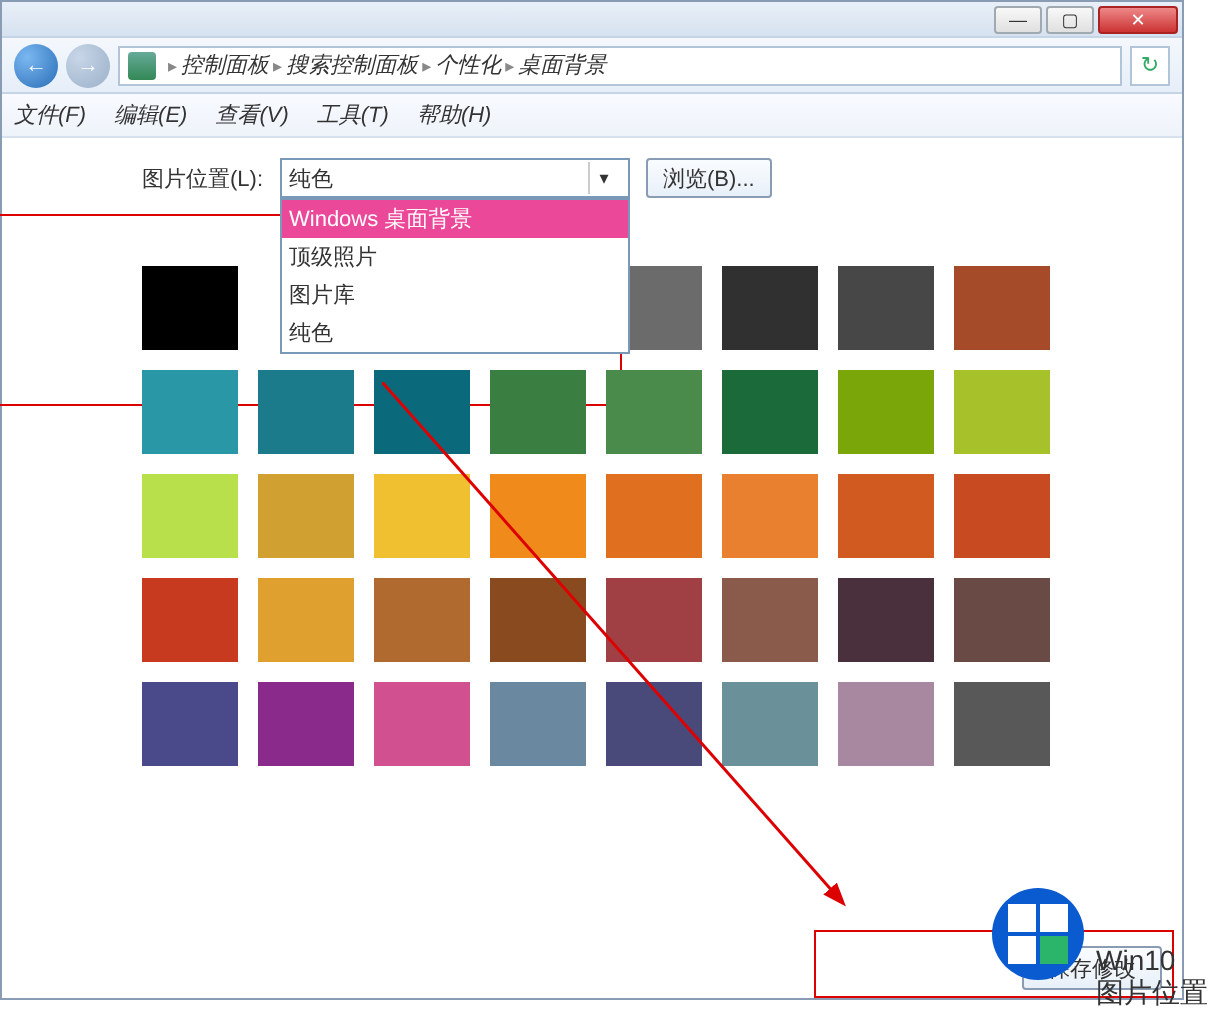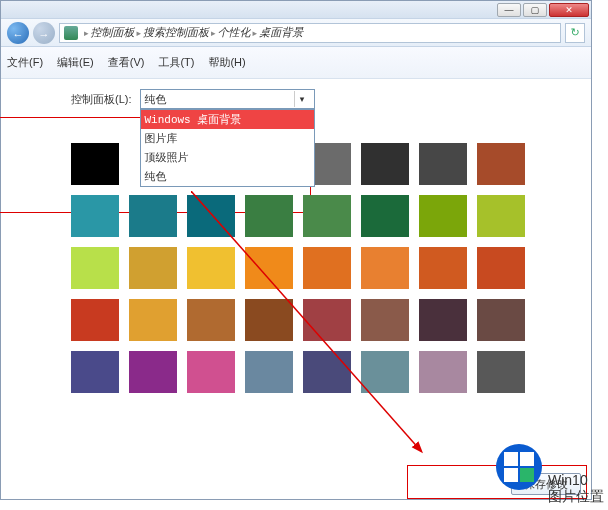--- a/index.html
+++ b/index.html
@@ -12,32 +12,32 @@
   .nav-btn { width: 22px; height: 22px; border-radius: 50%; background: radial-gradient(circle at 30% 30%, #7ab8f0, #2a6db8); display: flex; align-items: center; justify-content: center; color: #fff; font-size: 11px; }
   .nav-btn.fwd { background: radial-gradient(circle at 30% 30%, #c8d6e8, #9ab0c8); }
   .breadcrumb { flex: 1; height: 20px; border: 1px solid #b2c4d8; background: #fff; display: flex; align-items: center; padding: 0 4px; font-size: 11px; gap: 2px; }
   .breadcrumb .seg { color: #333; font-style: italic; }
   .breadcrumb .sep { color: #888; font-size: 9px; }
   .bc-icon { width: 14px; height: 14px; background: linear-gradient(#6a9, #385); border-radius: 2px; margin-right: 4px; }
   .refresh-box { width: 20px; height: 20px; border: 1px solid #b2c4d8; background: #fff; display: flex; align-items: center; justify-content: center; color: #3a6; font-size: 11px; }
   .search-box { width: 150px; height: 20px; border: 1px solid #b2c4d8; background: #fff; display: flex; align-items: center; padding: 0 4px; gap: 4px; }
   .search-box input { border: none; outline: none; font-size: 11px; flex: 1; color: #888; font-style: italic; background: transparent; }
   .search-icon { color: #3a7bd5; font-size: 11px; }
-  .menubar { height: 32px; background: linear-gradient(#f8faff, #eef3fa); display: flex; align-items: center; padding: 0 6px; gap: 14px; font-size: 11px; color: #333; border-bottom: 1px solid #d8e2ee; }
+  .menubar { height: 22px; background: linear-gradient(#f8faff, #eef3fa); display: flex; align-items: center; padding: 0 6px; gap: 14px; font-size: 11px; color: #333; border-bottom: 1px solid #d8e2ee; font-style: italic; }
   .content { padding: 10px 18px 12px 70px; position: relative; }
   .heading { color: #003399; font-size: 13px; margin-bottom: 6px; }
   .subtext { color: #333; font-size: 11px; margin-bottom: 12px; }
   .loc-row { display: flex; align-items: center; gap: 8px; font-size: 11px; color: #333; }
   .loc-label { }
   .select-wrap { position: relative; width: 175px; }
   .select-box { height: 20px; border: 1px solid #7a99b8; background: #fff; display: flex; align-items: center; padding: 0 4px; justify-content: space-between; font-size: 11px; }
   .select-arrow { width: 16px; height: 16px; border-left: 1px solid #ccc; display: flex; align-items: center; justify-content: center; font-size: 9px; color: #333; }
   .dropdown { position: absolute; top: 20px; left: 0; width: 175px; border: 1px solid #7a99b8; background: #fff; z-index: 10; }
   .dropdown-item { padding: 2px 4px; font-size: 11px; color: #333; }
-  .dropdown-item.sel { background: #ef4444; color: #fff; font-family: Liberation Mono, monospace; }
+  .dropdown-item.sel { background: #ec4899; color: #fff; }
   .browse-btn { height: 20px; padding: 0 8px; border: 1px solid #8a9cb4; background: linear-gradient(#fafcff, #e8f0f8); font-size: 11px; color: #333; display: flex; align-items: center; border-radius: 2px; }
   .red-box1 { position: absolute; border: 1px solid #d00; pointer-events: none; }
   .swatch-area { margin-top: 34px; position: relative; }
   .grid { display: grid; grid-template-columns: repeat(8, 48px); gap: 10px 10px; position: relative; }
   .swatch { width: 48px; height: 42px; }
   .others-row { margin-top: 14px; display: flex; align-items: center; gap: 6px; }
   .chk { width: 13px; height: 13px; border: 1px solid #8a9cb4; background: #fff; }
   .others-link { color: #0a5bd0; font-size: 11px; }
   .btn-row { position: absolute; bottom: 4px; right: 10px; display: flex; gap: 8px; }
   .btn { height: 22px; padding: 0 12px; border: 1px solid #8a9cb4; background: linear-gradient(#fafcff, #e8f0f8); font-size: 11px; color: #333; display: flex; align-items: center; border-radius: 2px; }
@@ -82,33 +82,34 @@
     <span>文件(F)</span>
     <span>编辑(E)</span>
     <span>查看(V)</span>
     <span>工具(T)</span>
     <span>帮助(H)</span>
   </div>
 
   <div class="content">
 
     <div class="loc-row" style="position:relative;">
-      <span class="loc-label">控制面板(L):</span>
+      <span class="loc-label">图片位置(L):</span>
       <div class="select-wrap">
         <div class="select-box">
           <span>纯色</span>
           <span class="select-arrow">▾</span>
         </div>
         <div class="dropdown">
           <div class="dropdown-item sel">Windows 桌面背景</div>
+          <div class="dropdown-item">顶级照片</div>
           <div class="dropdown-item">图片库</div>
-          <div class="dropdown-item">顶级照片</div>
           <div class="dropdown-item">纯色</div>
         </div>
       </div>
+      <div class="browse-btn">浏览(B)...</div>
     </div>
 
     <div class="red-box1" style="left:-2px; top:38px; width:312px; height:96px;"></div>
 
     <div class="swatch-area">
       <div class="grid" id="grid">
           <div class="swatch" style="background: rgb(0, 0, 0);"></div>
           <div class="swatch" style="visibility: hidden;"></div>
           <div class="swatch" style="visibility: hidden;"></div>
           <div class="swatch" style="visibility: hidden;"></div>

